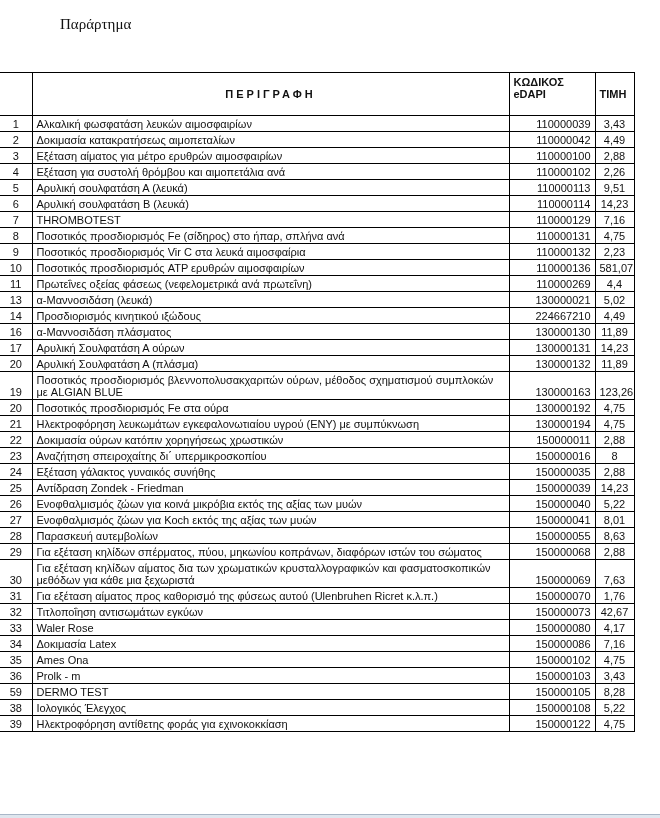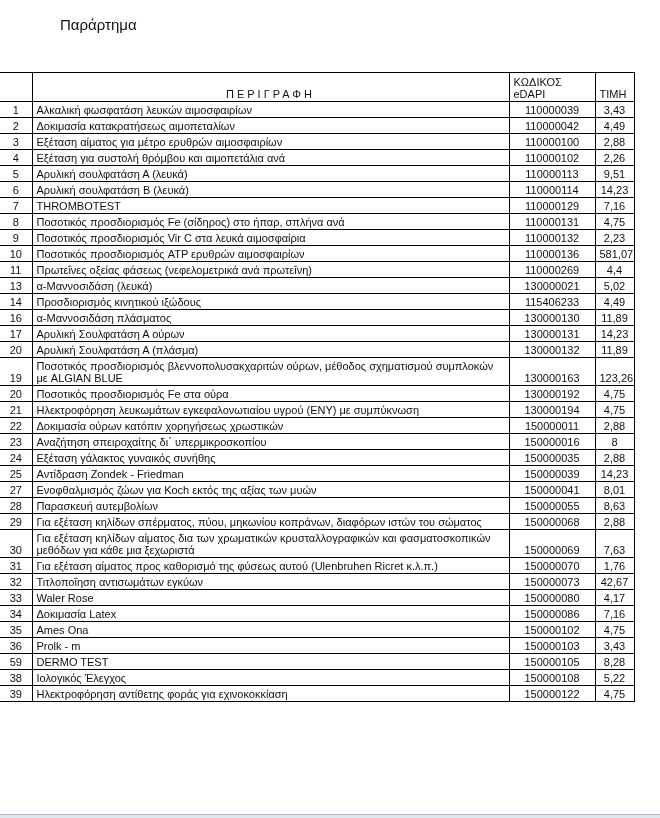--- a/index.html
+++ b/index.html
@@ -2,47 +2,47 @@
 <html><head>
   <meta charset="utf-8">
   <style>
     html, body { margin: 0; padding: 0; background: #ffffff; }
     body {
       width: 660px; height: 818px; overflow: hidden; position: relative;
       font-family: "Liberation Sans", sans-serif; color: #111;
     }
     .title {
       position: absolute; left: 60px; top: 16px;
-      font-family: Liberation Sans, sans-serif; font-size: 15px; color: #111;
+      font-family: Liberation Serif, serif; font-size: 15px; color: #111;
     }
     table.appendix {
       position: absolute; left: 0; top: 72px;
       border-collapse: collapse; table-layout: fixed;
       width: 634px;
       font-size: 11px; line-height: 12px;
     }
     table.appendix col.c-num { width: 32px; }
     table.appendix col.c-desc { width: 477px; }
     table.appendix col.c-code { width: 86px; }
     table.appendix col.c-price { width: 39px; }
     table.appendix th, table.appendix td {
       border-top: 1px solid #000; border-bottom: 1px solid #000;
       padding: 2px 4px 1px 4px; vertical-align: bottom;
       white-space: nowrap; overflow: hidden;
     }
     table.appendix td + td, table.appendix th + th { border-left: 1px solid #000; }
     table.appendix tr > :last-child { border-right: 1px solid #000; }
     table.appendix th {
-      font-weight: normal; font-size: 11px; text-align: left;
-      height: 25px; padding-bottom: 1px;
+      font-weight: bold; font-size: 11px; text-align: left;
+      height: 25px; padding-bottom: 15px;
     }
     th.h-desc { text-align: center !important; letter-spacing: 3px; }
     th.h-price { text-align: right; }
     td.num { text-align: center; padding-left: 2px; padding-right: 2px; }
-    td.code { text-align: center; padding-left: 5px; }
+    td.code { text-align: right; padding-left: 5px; }
     td.price { text-align: center; }
     td.desc.wrap { white-space: normal; }
     tr.row { height: 16px; }
     .bottom-edge {
       position: absolute; left: 0; top: 814px; width: 660px; height: 4px;
       background: #dfe6ee; border-top: 1px solid #a9b7c8;
     }
   </style>
 </head>
 <body>
@@ -136,21 +136,21 @@
       </tr>
       <tr class="row">
         <td class="num">13</td>
         <td class="desc">α-Μαννοσιδάση (λευκά)</td>
         <td class="code">130000021</td>
         <td class="price">5,02</td>
       </tr>
       <tr class="row">
         <td class="num">14</td>
         <td class="desc">Προσδιορισμός κινητικού ιξώδους</td>
-        <td class="code">115406233</td>
+        <td class="code">224667210</td>
         <td class="price">4,49</td>
       </tr>
       <tr class="row">
         <td class="num">16</td>
         <td class="desc">α-Μαννοσιδάση πλάσματος</td>
         <td class="code">130000130</td>
         <td class="price">11,89</td>
       </tr>
       <tr class="row">
         <td class="num">17</td>
@@ -200,20 +200,26 @@
         <td class="code">150000035</td>
         <td class="price">2,88</td>
       </tr>
       <tr class="row">
         <td class="num">25</td>
         <td class="desc">Αντίδραση Zondek - Friedman</td>
         <td class="code">150000039</td>
         <td class="price">14,23</td>
       </tr>
       <tr class="row">
+        <td class="num">26</td>
+        <td class="desc">Ενοφθαλμισμός ζώων για κοινά μικρόβια εκτός της αξίας των μυών</td>
+        <td class="code">150000040</td>
+        <td class="price">5,22</td>
+      </tr>
+      <tr class="row">
         <td class="num">27</td>
         <td class="desc">Ενοφθαλμισμός ζώων για Koch εκτός της αξίας των μυών</td>
         <td class="code">150000041</td>
         <td class="price">8,01</td>
       </tr>
       <tr class="row">
         <td class="num">28</td>
         <td class="desc">Παρασκευή αυτεμβολίων</td>
         <td class="code">150000055</td>
         <td class="price">8,63</td>

